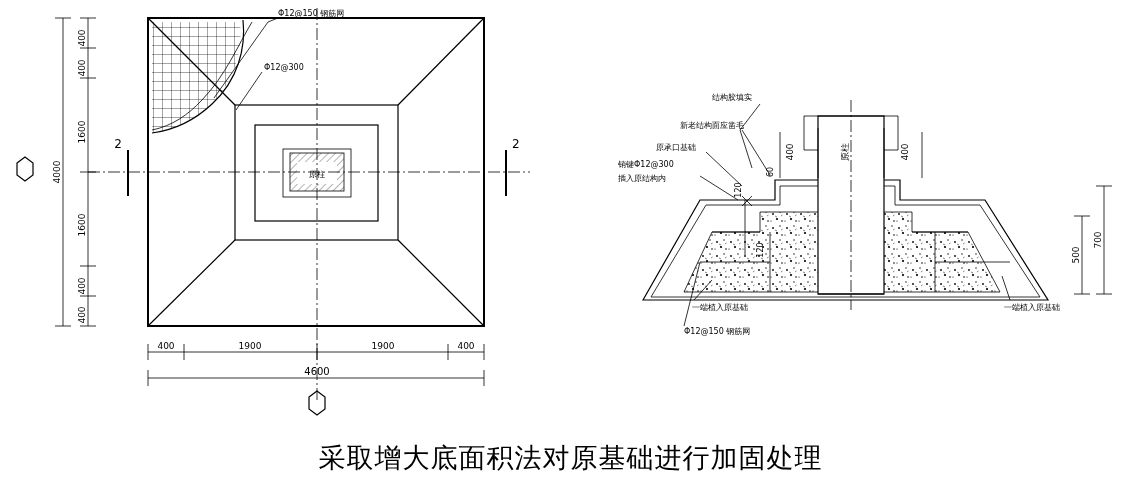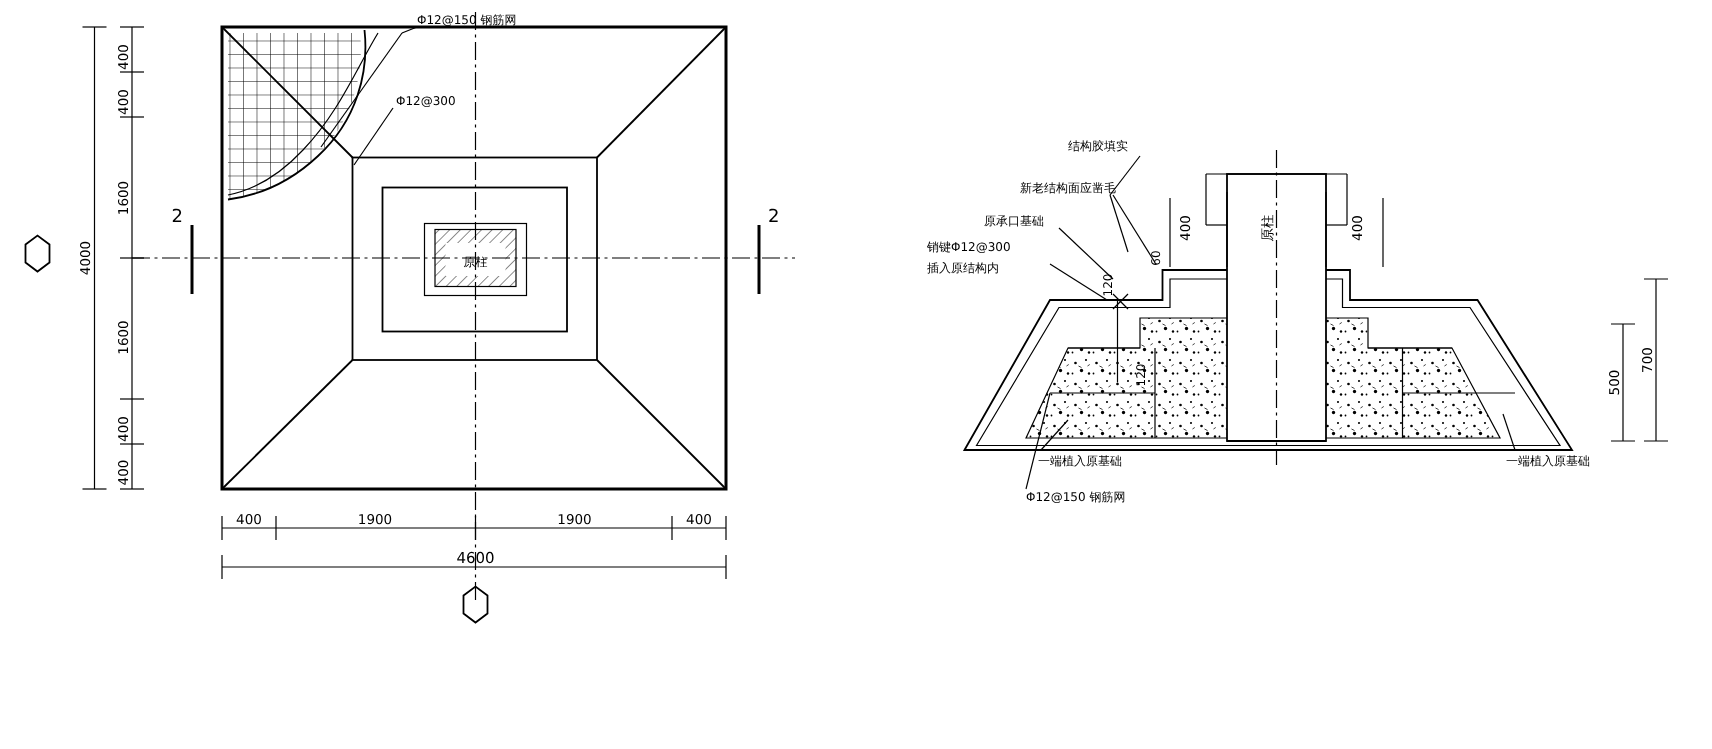--- a/index.html
+++ b/index.html
@@ -225,13 +225,14 @@
       <line x1="1082" y1="216" x2="1082" y2="294" class="ln thin"></line>
       <line x1="1096" y1="186" x2="1112" y2="186" class="ln thin"></line>
       <line x1="1096" y1="294" x2="1112" y2="294" class="ln thin"></line>
       <line x1="1074" y1="216" x2="1090" y2="216" class="ln thin"></line>
       <line x1="1074" y1="294" x2="1090" y2="294" class="ln thin"></line>
       <text class="lbl-sm" transform="translate(1101,240) rotate(-90)" text-anchor="middle">700</text>
       <text class="lbl-sm" transform="translate(1079,255) rotate(-90)" text-anchor="middle">500</text>
     </g>
   </svg>
 
+  <div class="caption">采取增大底面积法对原基础进行加固处理</div>
 </div>
 
 </body></html>

